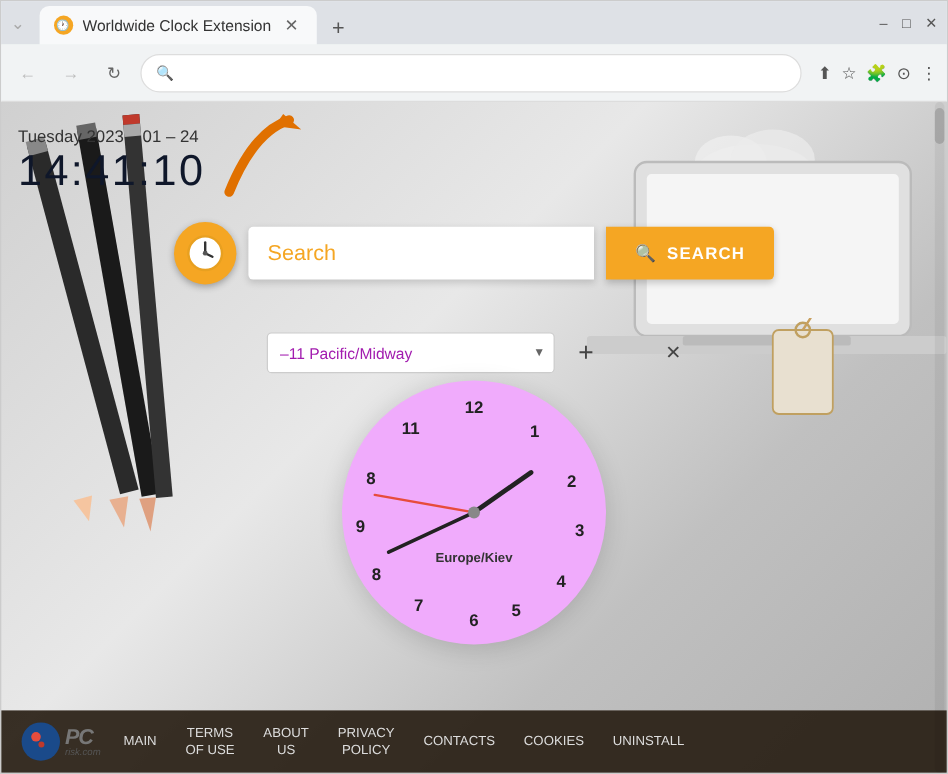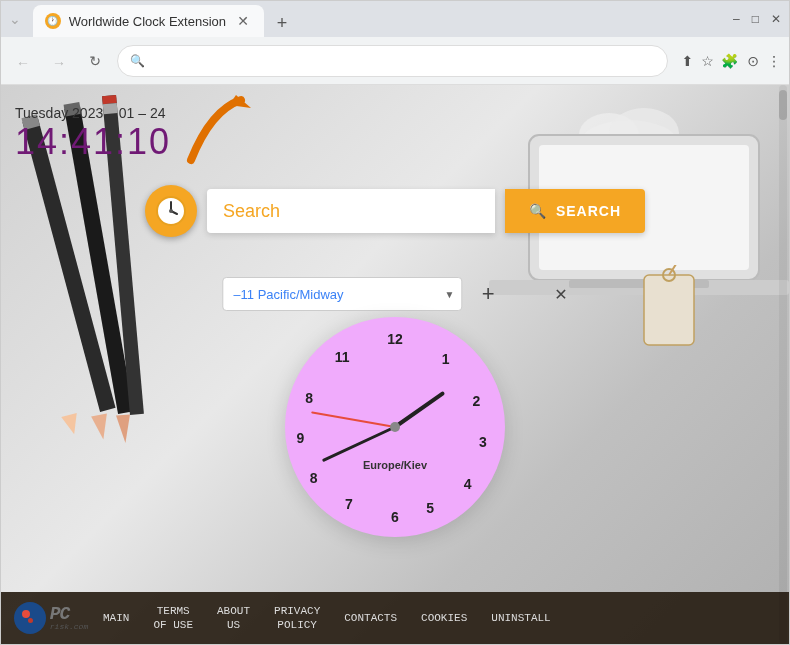--- a/index.html
+++ b/index.html
@@ -42,49 +42,49 @@
 
     
     .laptop-decoration { position: absolute; right: 0; top: 30px; width: 300px; height: 300px; }
 
     
     .arrow-decoration { position: absolute; top: 5px; left: 180px; width: 80px; height: 80px; }
 
     
     .datetime-section { position: absolute; top: 20px; left: 14px; }
     .date-text { font-size: 14px; color: #333; font-weight: 500; }
-    .time-text { font-size: 36px; color: #701a75; font-weight: 300; letter-spacing: 2px; }
+    .time-text { font-size: 36px; color: #0f172a; font-weight: 300; letter-spacing: 2px; }
 
     
     .search-section { position: absolute; top: 100px; left: 50%; transform: translateX(-50%); display: flex; align-items: center; gap: 10px; width: 500px; }
     .clock-icon-circle { width: 52px; height: 52px; background: #f5a623; border-radius: 50%; display: flex; align-items: center; justify-content: center; flex-shrink: 0; box-shadow: 0 2px 6px rgba(0,0,0,0.3); }
     .search-box { flex: 1; height: 44px; background: white; border-radius: 4px 0 0 4px; display: flex; align-items: center; padding: 0 16px; font-size: 18px; color: #f5a623; border: none; box-shadow: 0 2px 6px rgba(0,0,0,0.15); }
     .search-btn { height: 44px; background: #f5a623; border: none; border-radius: 0 4px 4px 0; padding: 0 24px; display: flex; align-items: center; gap: 8px; cursor: pointer; font-size: 14px; font-weight: bold; color: white; letter-spacing: 1px; box-shadow: 0 2px 6px rgba(0,0,0,0.2); }
 
     
     .timezone-section { position: absolute; top: 185px; left: 50%; transform: translateX(-50%); display: flex; align-items: center; gap: 12px; }
-    .timezone-select { height: 34px; background: white; border: 1px solid #ccc; border-radius: 4px; padding: 0 30px 0 10px; font-size: 13px; color: #3b82f6; appearance: none; cursor: pointer; min-width: 240px; }
+    .timezone-select { height: 34px; background: white; border: 1px solid #ccc; border-radius: 4px; padding: 0 30px 0 10px; font-size: 13px; color: #a21caf; appearance: none; cursor: pointer; min-width: 240px; }
     .timezone-wrapper { position: relative; }
     .select-arrow { position: absolute; right: 8px; top: 50%; transform: translateY(-50%); font-size: 10px; color: #666; pointer-events: none; }
     .add-btn { width: 28px; height: 28px; font-size: 22px; color: #444; cursor: pointer; display: flex; align-items: center; justify-content: center; }
 
     
     .analog-clock-wrapper { position: absolute; top: 230px; left: 50%; transform: translateX(-50%); }
     .analog-clock { width: 220px; height: 220px; background: #f0abfc; border-radius: 50%; box-shadow: 0 4px 20px rgba(0,0,0,0.15); position: relative; display: flex; align-items: center; justify-content: center; }
     .clock-face { width: 100%; height: 100%; border-radius: 50%; position: relative; }
     .clock-number { position: absolute; font-size: 14px; font-weight: bold; color: #222; transform: translate(-50%, -50%); }
     .clock-label { position: absolute; bottom: 30%; left: 50%; transform: translateX(-50%); font-size: 11px; font-weight: bold; color: #333; white-space: nowrap; }
     .clock-center { position: absolute; top: 50%; left: 50%; width: 10px; height: 10px; background: #888; border-radius: 50%; transform: translate(-50%, -50%); z-index: 10; }
     .hand { position: absolute; bottom: 50%; left: 50%; transform-origin: bottom center; border-radius: 3px 3px 0 0; }
     .hour-hand { width: 4px; height: 60px; background: #222; transform: translateX(-50%) rotate(55deg); }
     .minute-hand { width: 3px; height: 80px; background: #222; transform: translateX(-50%) rotate(245deg); }
     .second-hand { width: 2px; height: 85px; background: #e74c3c; transform: translateX(-50%) rotate(280deg); }
 
     
-    .footer { position: absolute; bottom: 0; left: 0; width: 100%; height: 52px; background: rgba(40, 30, 20, 0.92); display: flex; align-items: center; padding: 12px 10px; gap: 0; font-family: Liberation Mono, monospace; }
+    .footer { position: absolute; bottom: 0; left: 0; width: 100%; height: 52px; background: rgba(40, 30, 20, 0.92); display: flex; padding: 0 10px; gap: 0; }
     .footer-logo { width: 80px; height: 52px; display: flex; align-items: center; justify-content: center; flex-shrink: 0; }
     .footer-nav { display: flex; align-items: center; flex: 1; gap: 0; }
     .footer-nav-item { color: #ddd; font-size: 11px; padding: 4px 12px; text-align: center; cursor: pointer; text-transform: uppercase; line-height: 1.3; }
 
     
     .tag-decoration { position: absolute; right: 80px; top: 180px; width: 80px; height: 100px; }
 
     
     .cloud-decoration { position: absolute; top: 10px; right: 100px; width: 120px; height: 70px; }
 

